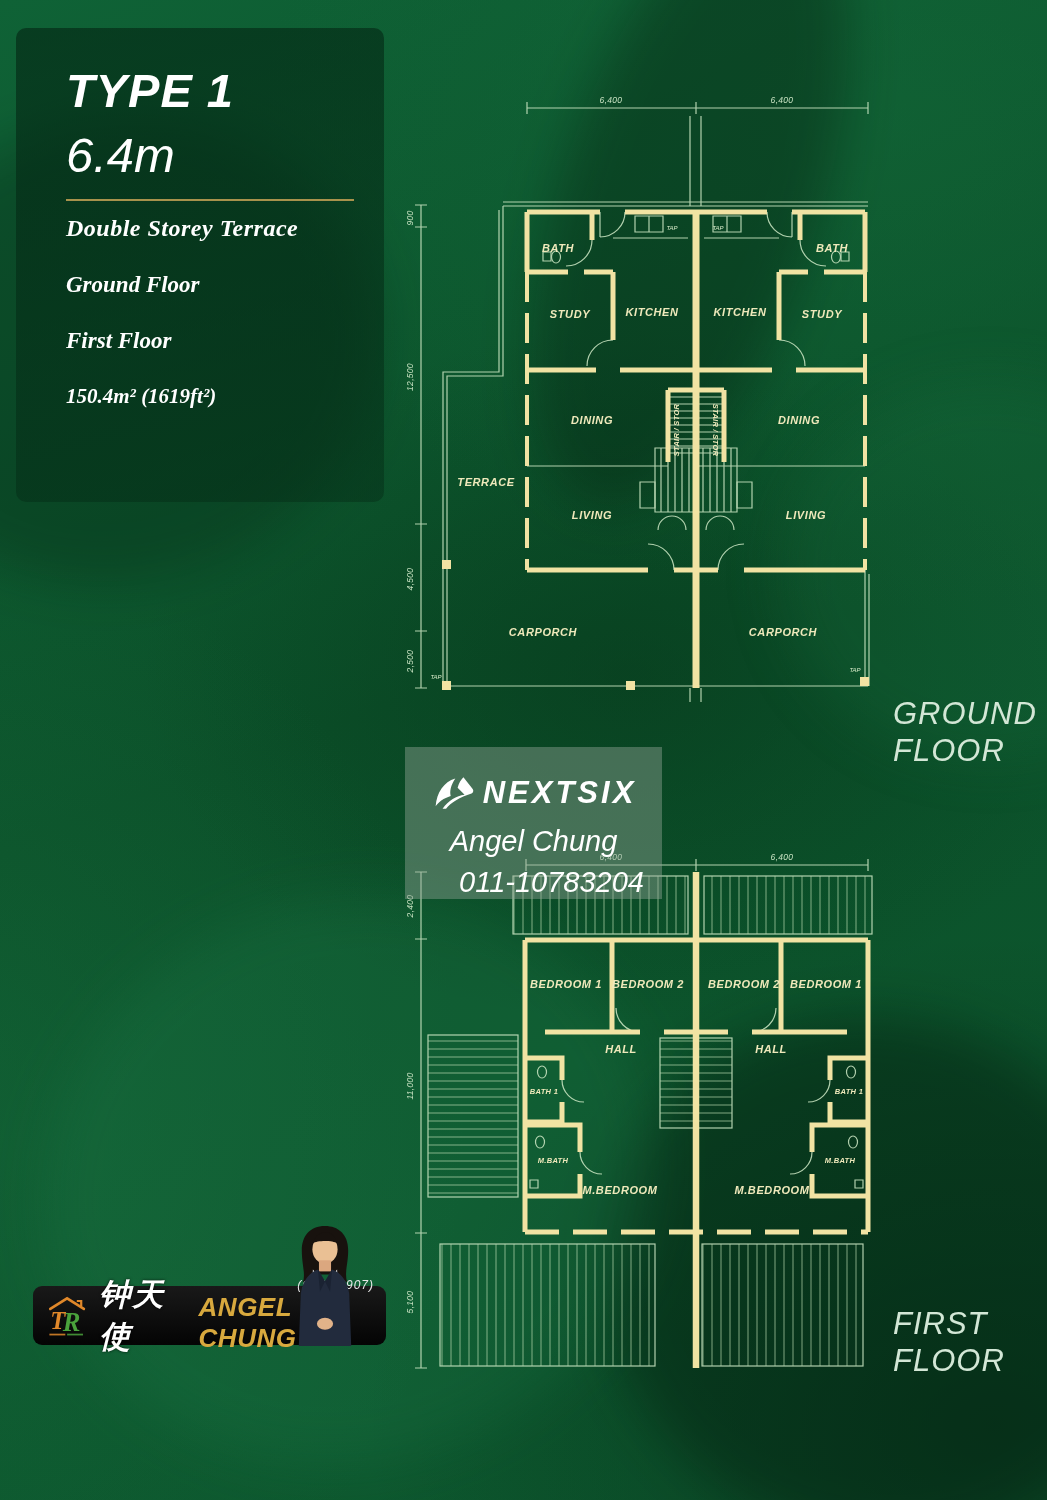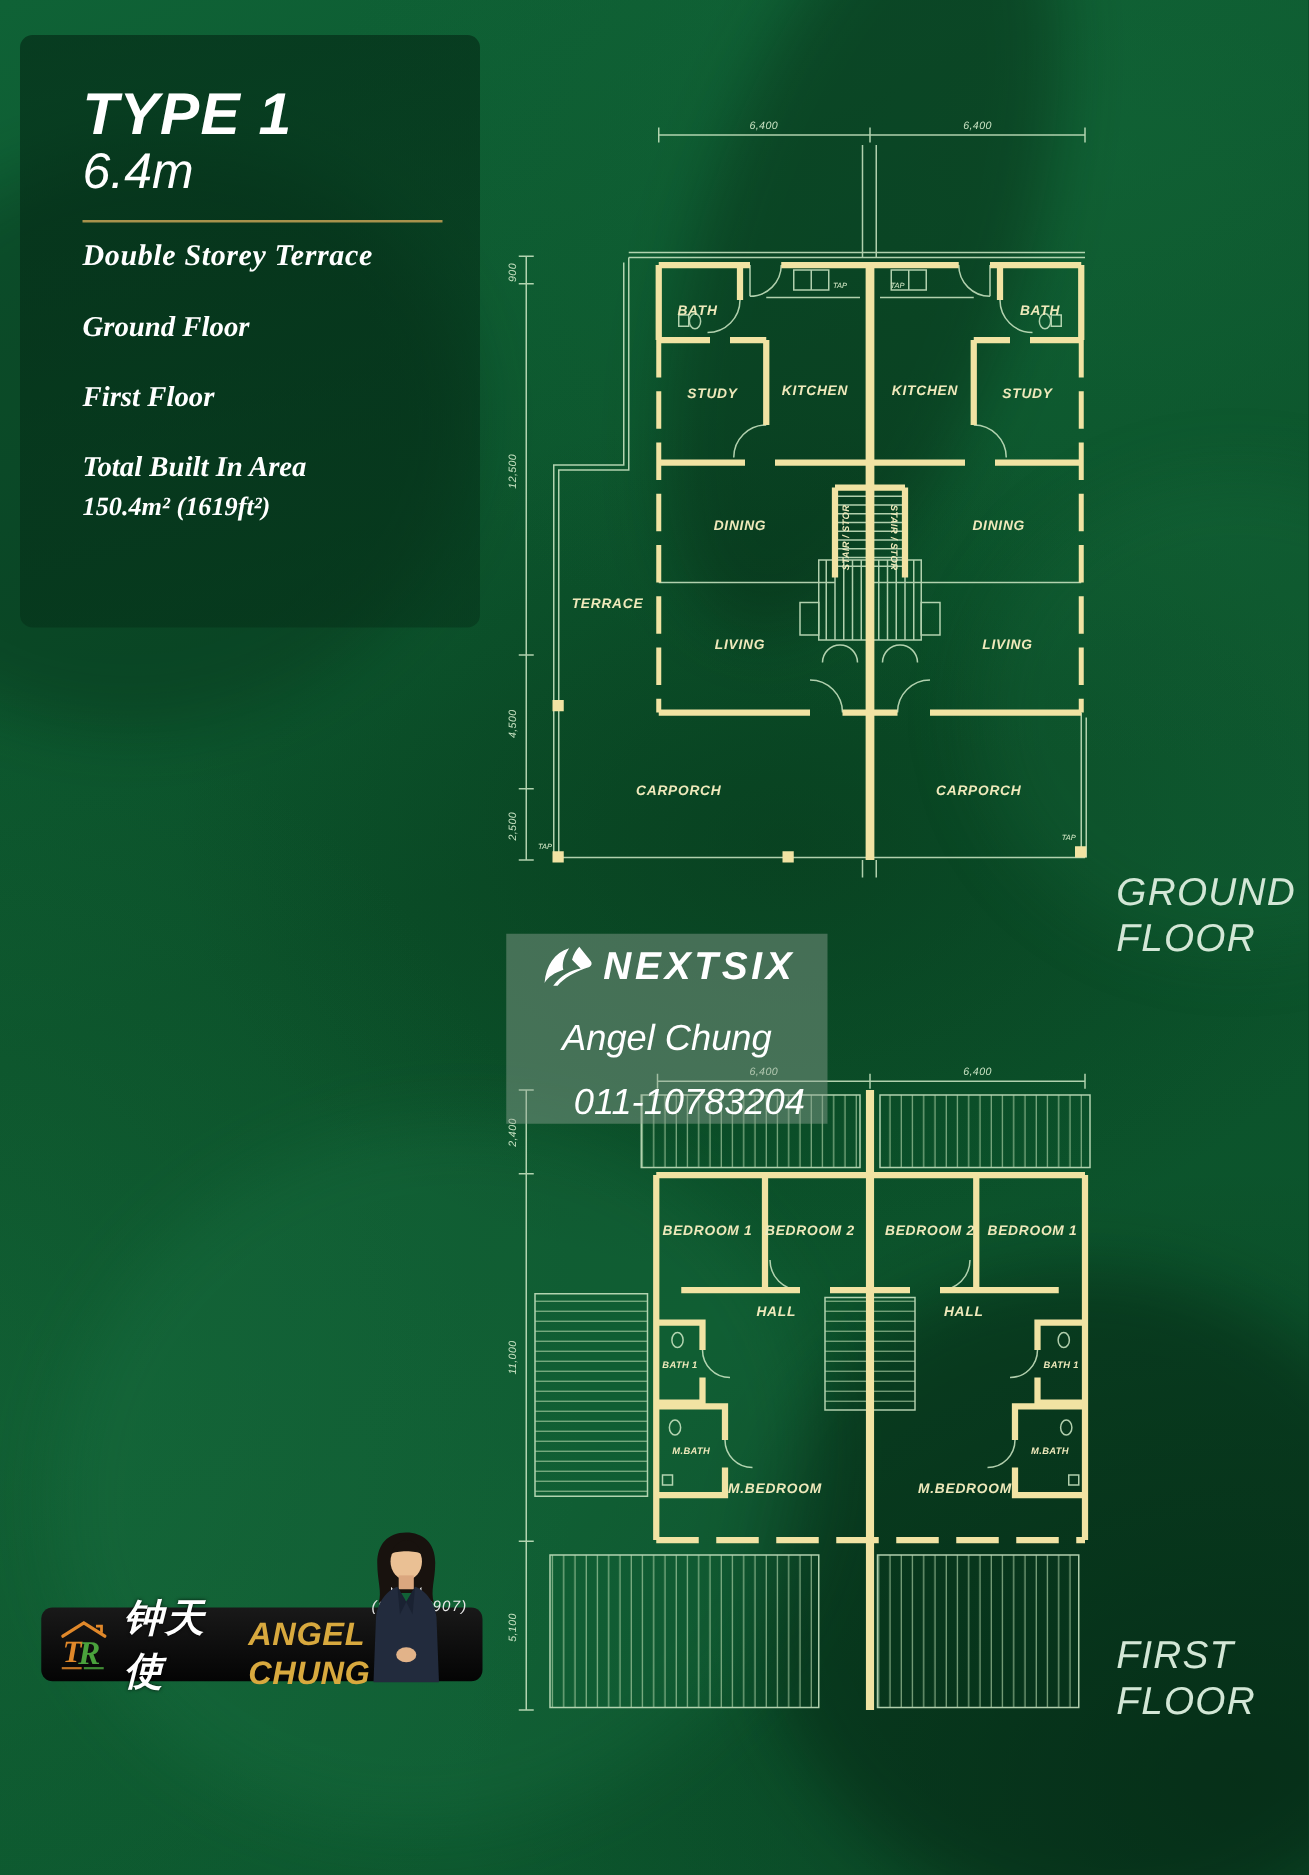--- a/index.html
+++ b/index.html
@@ -21,21 +21,21 @@
   .leaf.l4{left:40px;top:900px;width:620px;height:560px;background:rgba(34,128,78,.22);transform:rotate(-20deg);}
   .leaf.l5{left:780px;top:380px;width:420px;height:380px;background:rgba(28,118,70,.22);}
 
   
   .info-panel{
     position:absolute;left:16px;top:28px;width:368px;height:474px;
     background:linear-gradient(170deg,rgba(3,37,19,.62),rgba(4,44,22,.46));
     border-radius:10px;color:#fff;padding:38px 0 0 50px;box-sizing:border-box;
   }
   .type-title{font-size:47px;font-weight:800;letter-spacing:1px;line-height:1.05;}
-  .type-width{font-size:40px;font-weight:400;margin-top:0;}
+  .type-width{font-size:49px;font-weight:400;margin-top:12px;}
   .gold-rule{width:288px;height:2px;background:#a8924c;margin:16px 0 14px 0;}
   .subtitle{font-family:"Liberation Serif",serif;font-size:24px;font-weight:700;letter-spacing:.5px;}
   .spec{font-family:"Liberation Serif",serif;margin-top:30px;}
   .spec .h{font-size:23px;font-weight:700;}
   .spec .v{font-size:21px;font-weight:700;margin-top:6px;}
 
   
   .plan{position:absolute;}
   .plan text{font-family:"Liberation Sans",sans-serif;}
   .room-label{fill:#efe9bb;font-weight:700;font-size:11px;letter-spacing:.6px;}
@@ -45,21 +45,21 @@
 
   .caption{
     position:absolute;color:#d3e7d6;font-size:31px;font-weight:300;
     letter-spacing:1px;line-height:1.18;width:150px;
   }
 
   
   .watermark{
     position:absolute;left:405px;top:747px;width:257px;height:152px;
     background:rgba(146,165,150,.44);
-    display:flex;flex-direction:column;align-items:center;justify-content:space-between;
+    display:flex;flex-direction:column;align-items:center;justify-content:flex-end;
     color:#fff;gap:2px;
   }
   .wm-brand{display:flex;align-items:center;gap:8px;margin-top:2px;}
   .wm-brand .txt{font-size:31px;font-weight:700;letter-spacing:3px;}
   .wm-name{font-size:29px;margin-top:6px;}
   .wm-phone{font-size:29px;margin-top:6px;margin-left:36px;}
 
   
   .banner{
     position:absolute;left:33px;top:1286px;width:353px;height:59px;
@@ -87,21 +87,20 @@
     <div class="type-width">6.4m</div>
     <div class="gold-rule"></div>
     <div class="subtitle">Double Storey Terrace</div>
     <div class="spec">
       <div class="h">Ground Floor</div>
     </div>
     <div class="spec">
       <div class="h">First Floor</div>
     </div>
     <div class="spec">
-      <div class="h">Total Built In Area</div>
       <div class="v">150.4m² (1619ft²)</div>
     </div>
   </div>
 
   <svg class="plan" style="left:395px;top:88px;" width="510" height="692" viewBox="395 88 510 692">
 
     <g stroke="#cfe9c6" stroke-width="1.2" fill="none" opacity=".85">
       <path d="M527 108 H868 M527 102 V114 M696 102 V114 M868 102 V114"></path>
       <path d="M690 116 V206 M701 116 V206"></path>
       <path d="M503 202 H868 M503 206 H868"></path>

